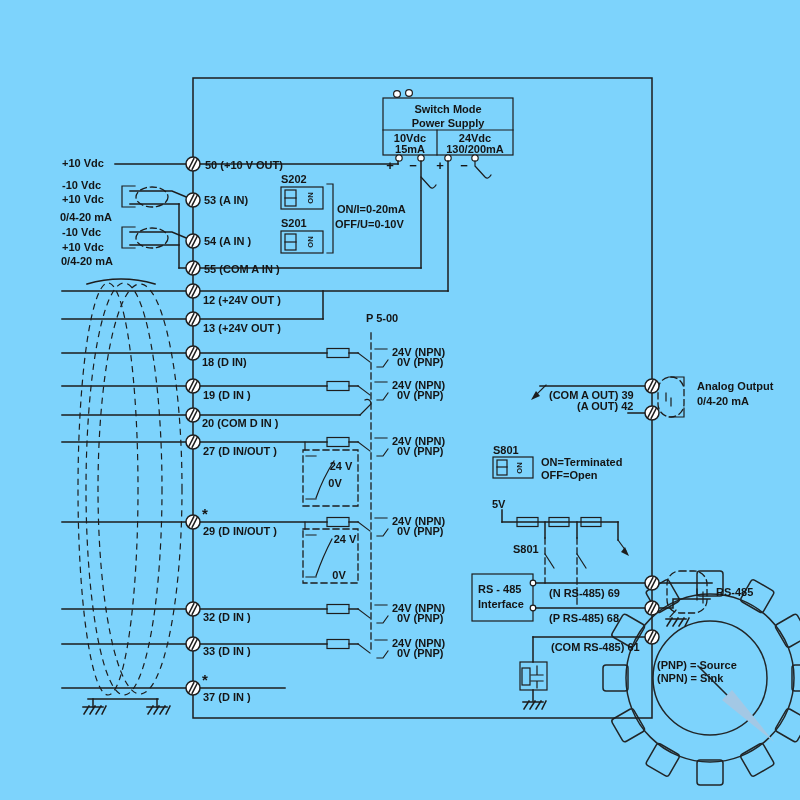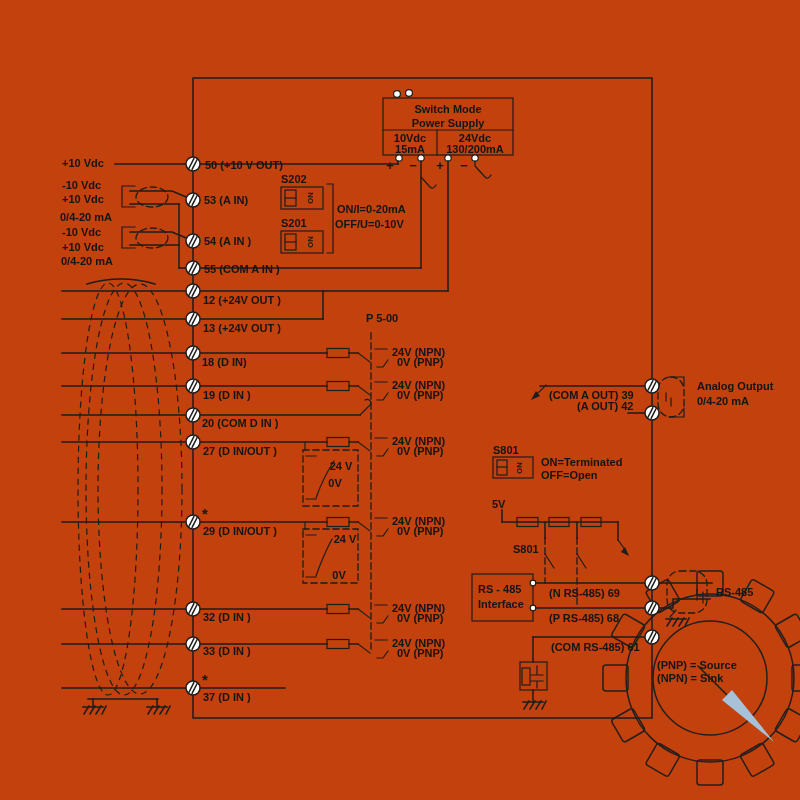--- a/index.html
+++ b/index.html
@@ -1,16 +1,16 @@
 <!DOCTYPE html>
 <html><head>
 <meta charset="utf-8">
 <style>
   html,body{margin:0;padding:0;background:#fff;}
-  #stage{position:relative;width:800px;height:800px;background:#c2410c;overflow:hidden;
+  #stage{position:relative;width:800px;height:800px;background:#7dd3fc;overflow:hidden;
          font-family:"Liberation Sans",sans-serif;}
   svg{position:absolute;left:0;top:0;}
   svg line,svg path,svg rect,svg circle,svg ellipse,svg polyline{
     stroke:#1d1d1d;fill:none;stroke-width:1.5;stroke-linecap:square;}
   svg .thin{stroke-width:1.2;}
   svg .dash{stroke-dasharray:6 4;stroke-width:1.3;}
   svg .edash{stroke-dasharray:5 6;stroke-width:1.2;}
   svg .tw{fill:#ffffff;}
   svg .fill{fill:#1d1d1d;stroke:none;}
   svg text{fill:#151515;stroke:none;font-family:"Liberation Sans",sans-serif;

